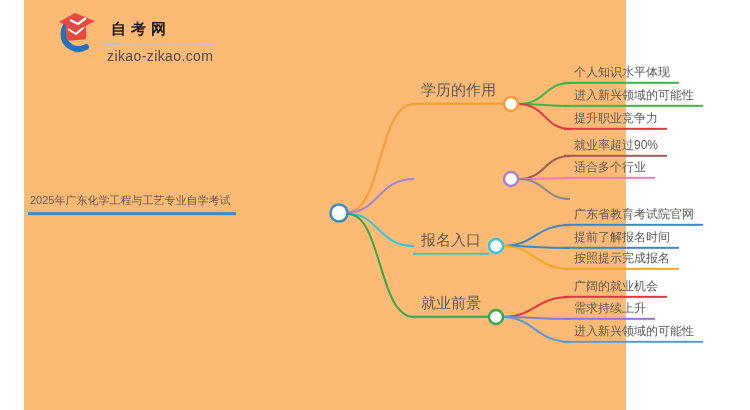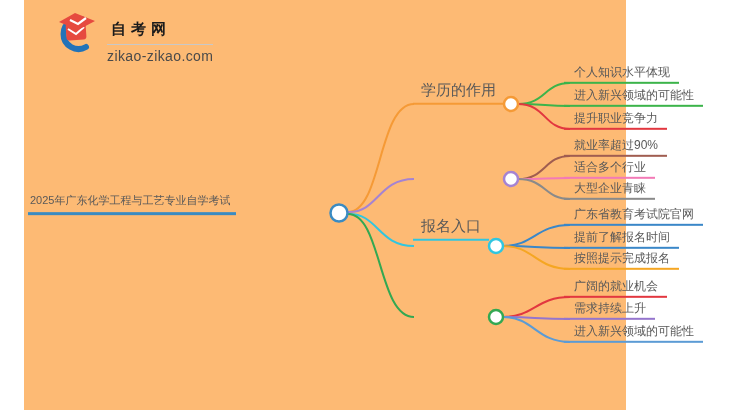--- a/index.html
+++ b/index.html
@@ -66,29 +66,29 @@
     <circle cx="315" cy="213" r="8.5" fill="#ffffff" stroke-width="2.5" stroke="#3a8bc2"></circle>
     <circle cx="487" cy="104" r="7" fill="#ffffff" stroke-width="2.5" stroke="#f59a36"></circle>
     <circle cx="487" cy="179" r="7" fill="#ffffff" stroke-width="2.5" stroke="#a583d2"></circle>
     <circle cx="472" cy="246" r="7" fill="#ffffff" stroke-width="2.5" stroke="#30c6e0"></circle>
     <circle cx="472" cy="317" r="7" fill="#ffffff" stroke-width="2.5" stroke="#33a852"></circle>
   </svg>
 
   <div class="node root" style="border-bottom-color: rgb(58, 139, 194);">2025年广东化学工程与工艺专业自学考试</div>
 
   <div class="node branch" style="top: 105px; border-bottom-color: rgb(245, 154, 54);">学历的作用</div>
-  <div class="node branch" style="top: 241px; border-bottom-color: rgb(48, 198, 224);">报名入口</div>
+  <div class="node branch" style="top: 255px; border-bottom-color: rgb(48, 198, 224);">报名入口</div>
+  <div class="node branch" style="top: 318px; border-bottom-color: rgb(51, 168, 82);">就业前景</div>
 
   <div class="node leaf" style="top: 84px; border-bottom-color: rgb(60, 180, 74);">个人知识水平体现</div>
   <div class="node leaf" style="top: 107px; border-bottom-color: rgb(60, 180, 74);">进入新兴领域的可能性</div>
   <div class="node leaf" style="top: 130px; border-bottom-color: rgb(226, 55, 63);">提升职业竞争力</div>
 
   <div class="node leaf" style="top: 157px; border-bottom-color: rgb(160, 93, 80);">就业率超过90%</div>
   <div class="node leaf" style="top: 179px; border-bottom-color: rgb(243, 122, 182); text-align: center;">适合多个行业</div>
-  <div class="node leaf" style="top: 200px; border-bottom-color: rgb(138, 138, 138);">大型企业青睐</div>
 
   <div class="node leaf" style="top: 226px; border-bottom-color: rgb(58, 135, 200);">广东省教育考试院官网</div>
   <div class="node leaf" style="top: 249px; border-bottom-color: rgb(58, 135, 200);">提前了解报名时间</div>
   <div class="node leaf" style="top: 270px; border-bottom-color: rgb(245, 166, 35);">按照提示完成报名</div>
 
   <div class="node leaf" style="top: 298px; border-bottom-color: rgb(226, 55, 63);">广阔的就业机会</div>
   <div class="node leaf" style="top: 320px; border-bottom-color: rgb(149, 117, 205);">需求持续上升</div>
   <div class="node leaf" style="top: 343px; border-bottom-color: rgb(91, 155, 213); text-align: right;">进入新兴领域的可能性</div>
 
 </div>

